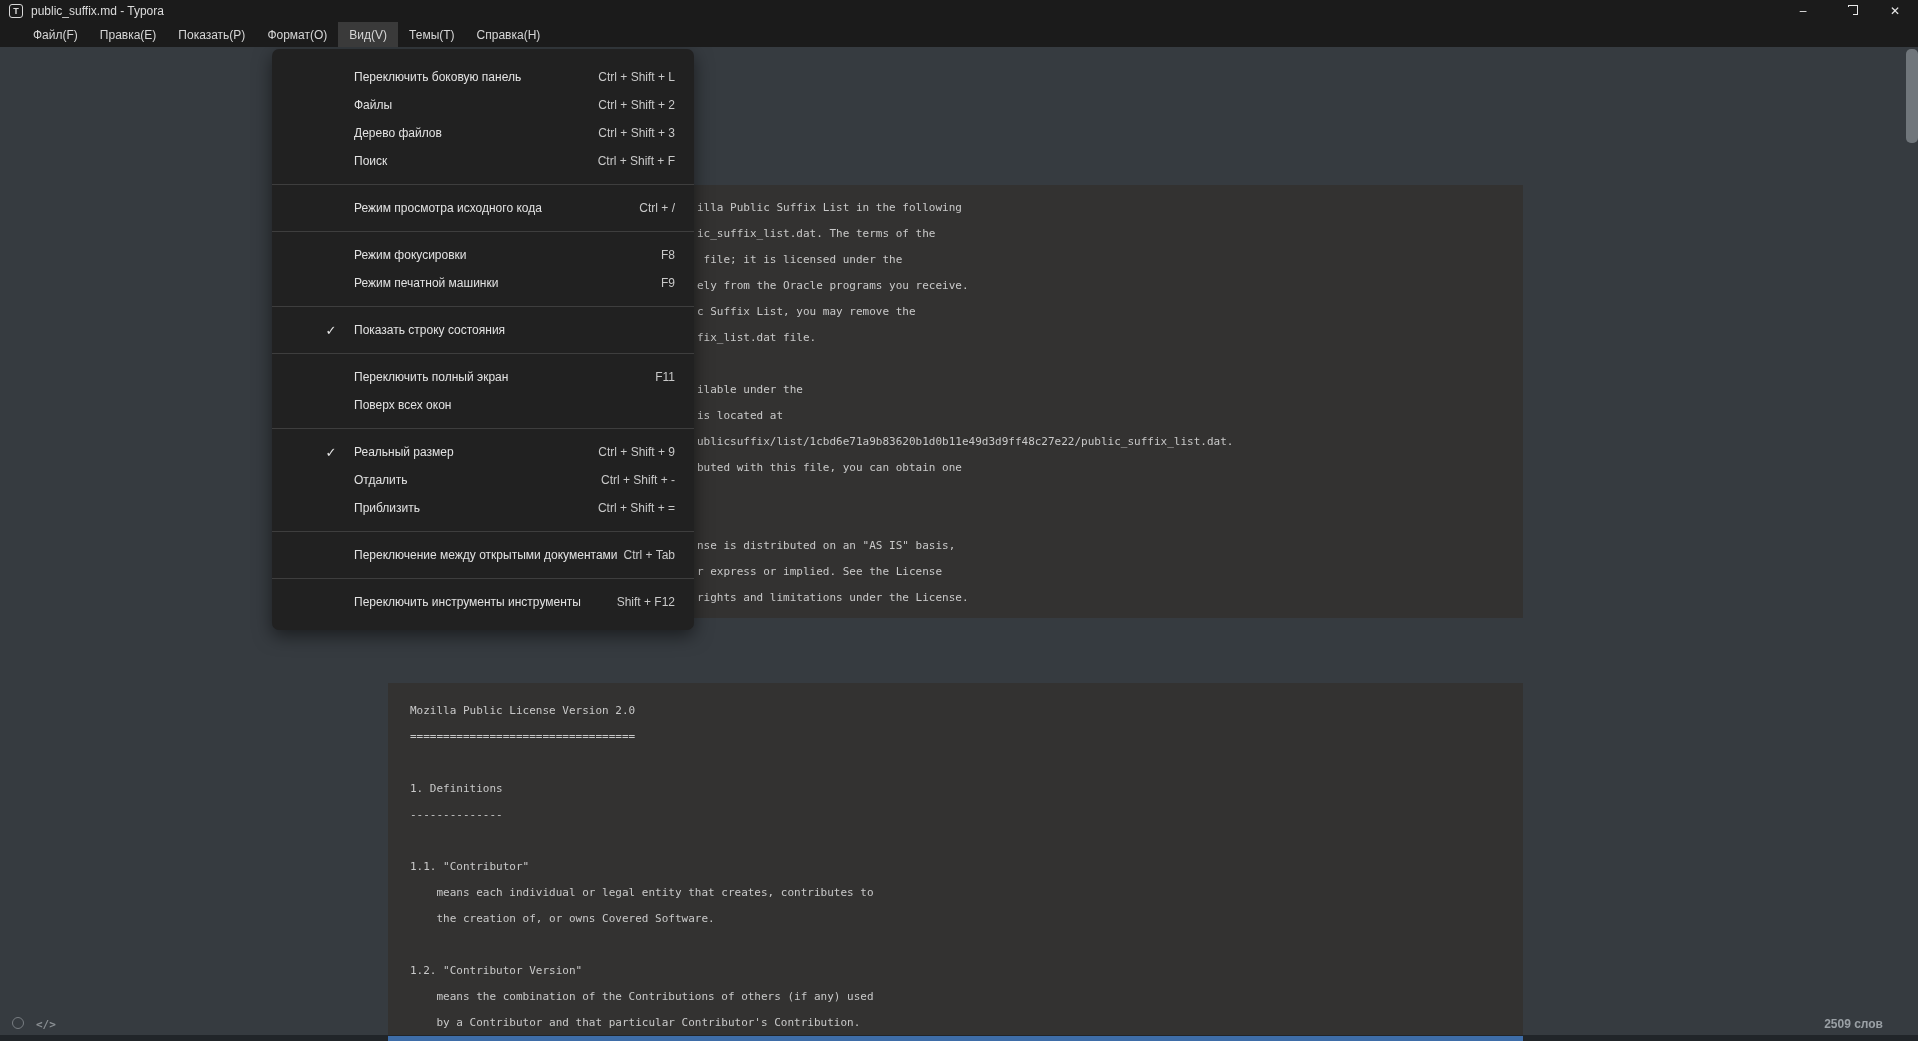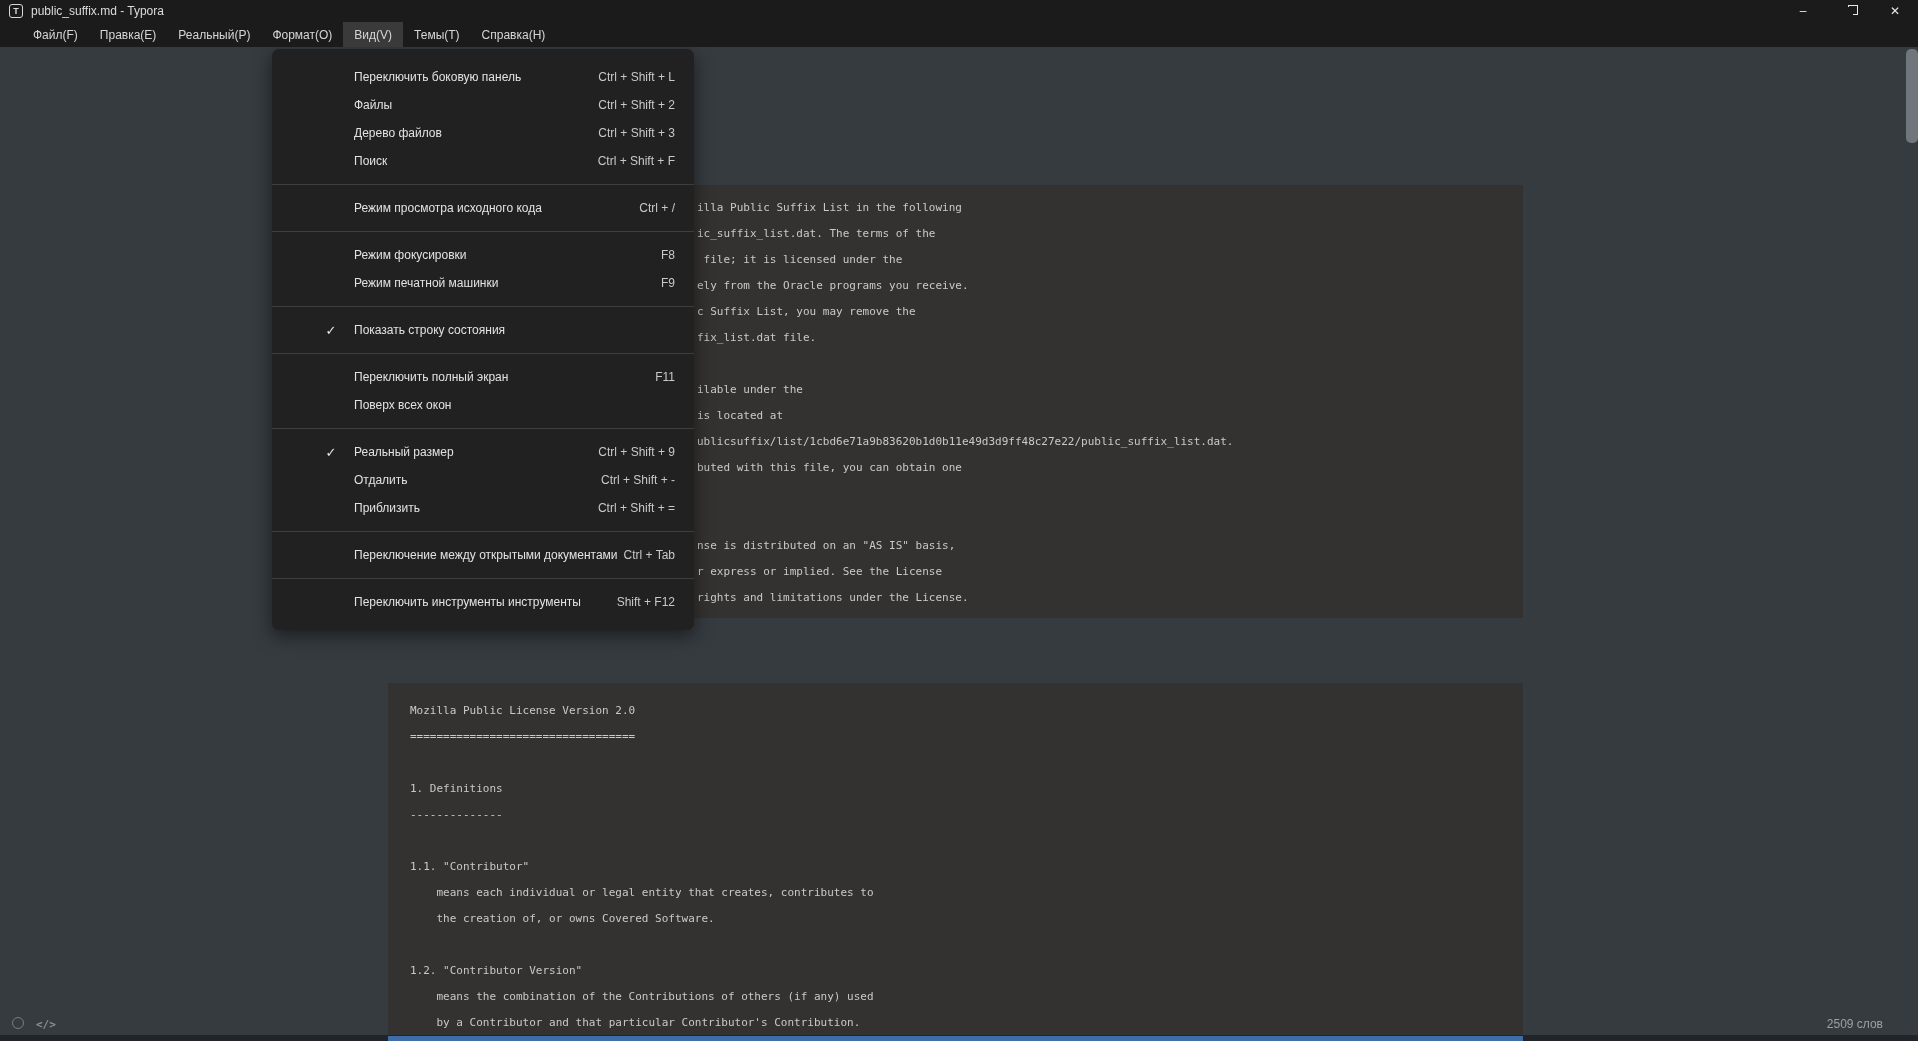--- a/index.html
+++ b/index.html
@@ -48,21 +48,21 @@
   .menu-sep{height:1px;background:var(--menu-sep);margin:9px 0;}
 
   
   .scroll-thumb{position:absolute;left:1906px;top:2px;width:12px;height:94px;background:var(--scrollbar);
     border-radius:5px;z-index:4;}
 
   
   .footer-icon{position:absolute;bottom:12px;z-index:6;color:#8a8f93;}
   .circle-glyph{left:12px;width:12px;height:12px;border:1.5px solid #787d82;border-radius:50%;}
   .source-glyph{left:36px;font-size:11px;font-weight:bold;font-family:"DejaVu Sans Mono",monospace;bottom:10px;}
-  .word-count{position:absolute;right:35px;bottom:10px;font-size:12px;color:var(--muted);z-index:6;}
+  .word-count{position:absolute;right:35px;bottom:10px;font-size:12px;color:var(--muted);z-index:6;font-weight:bold;}
 
   .bottom-strip{position:absolute;bottom:0;left:0;width:100%;height:6px;background:#212529;z-index:5;}
   .selection-strip{position:absolute;bottom:0;left:388px;width:1135px;height:5px;background:var(--selection);z-index:6;}
 </style>
 </head>
 <body>
 
 <div class="titlebar">
   <span class="app-icon">T</span>
   <span class="title-text">public_suffix.md - Typora</span>
@@ -71,21 +71,21 @@
     <div class="win-btn">
         <span class="restore-glyph"></span>
       </div>
     <div class="win-btn">✕</div>
   </div>
 </div>
 
 <div class="menubar" id="menubar">
     <div class="menubar-item">Файл(F)</div>
     <div class="menubar-item">Правка(E)</div>
-    <div class="menubar-item">Реальный(P)</div>
+    <div class="menubar-item">Показать(P)</div>
     <div class="menubar-item">Формат(O)</div>
     <div class="menubar-item active">Вид(V)</div>
     <div class="menubar-item">Темы(T)</div>
     <div class="menubar-item">Справка(H)</div>
   </div>
 
 <div class="content">
   <pre class="code-block code1" id="code1"><div class="code-line occluded">illa Public Suffix List in the following</div><div class="code-line occluded">ic_suffix_list.dat. The terms of the</div><div class="code-line occluded"> file; it is licensed under the</div><div class="code-line occluded">ely from the Oracle programs you receive.</div><div class="code-line occluded">c Suffix List, you may remove the</div><div class="code-line occluded">fix_list.dat file.</div><div class="code-line"></div><div class="code-line occluded">ilable under the</div><div class="code-line occluded">is located at</div><div class="code-line occluded">ublicsuffix/list/1cbd6e71a9b83620b1d0b11e49d3d9ff48c27e22/public_suffix_list.dat.</div><div class="code-line occluded">buted with this file, you can obtain one</div><div class="code-line"></div><div class="code-line"></div><div class="code-line occluded">nse is distributed on an "AS IS" basis,</div><div class="code-line occluded">r express or implied. See the License</div><div class="code-line occluded">rights and limitations under the License.</div></pre>
   <pre class="code-block code2" id="code2"><div class="code-line">Mozilla Public License Version 2.0</div><div class="code-line">==================================</div><div class="code-line"></div><div class="code-line">1. Definitions</div><div class="code-line">--------------</div><div class="code-line"></div><div class="code-line">1.1. "Contributor"</div><div class="code-line">    means each individual or legal entity that creates, contributes to</div><div class="code-line">    the creation of, or owns Covered Software.</div><div class="code-line"></div><div class="code-line">1.2. "Contributor Version"</div><div class="code-line">    means the combination of the Contributions of others (if any) used</div><div class="code-line">    by a Contributor and that particular Contributor's Contribution.</div></pre>
   <div class="dropdown" id="view-menu">

